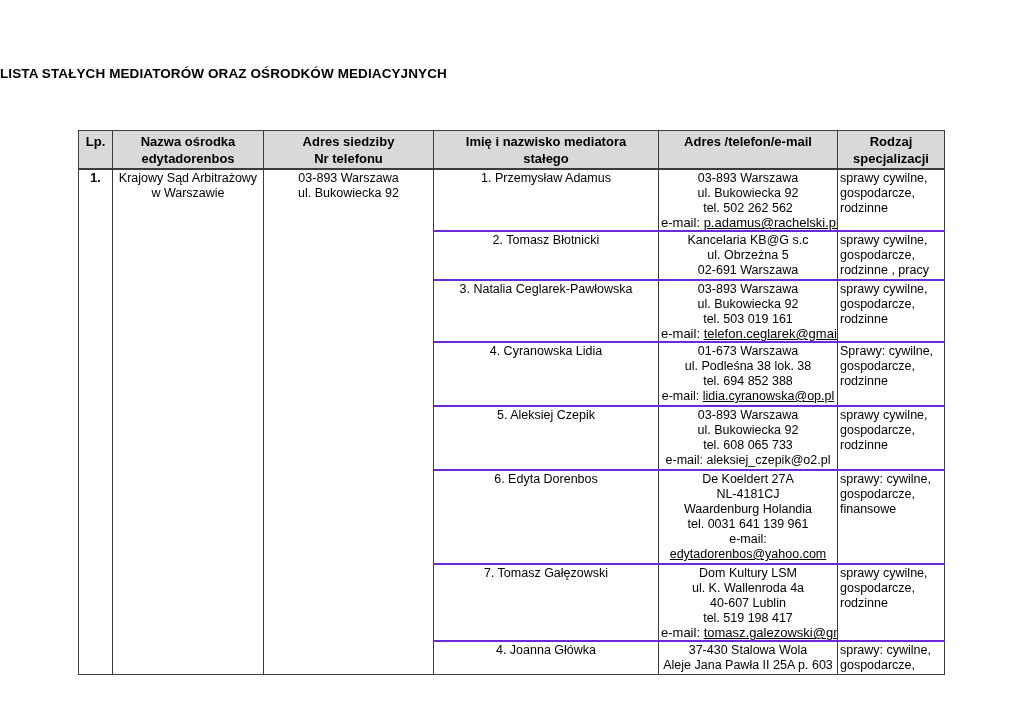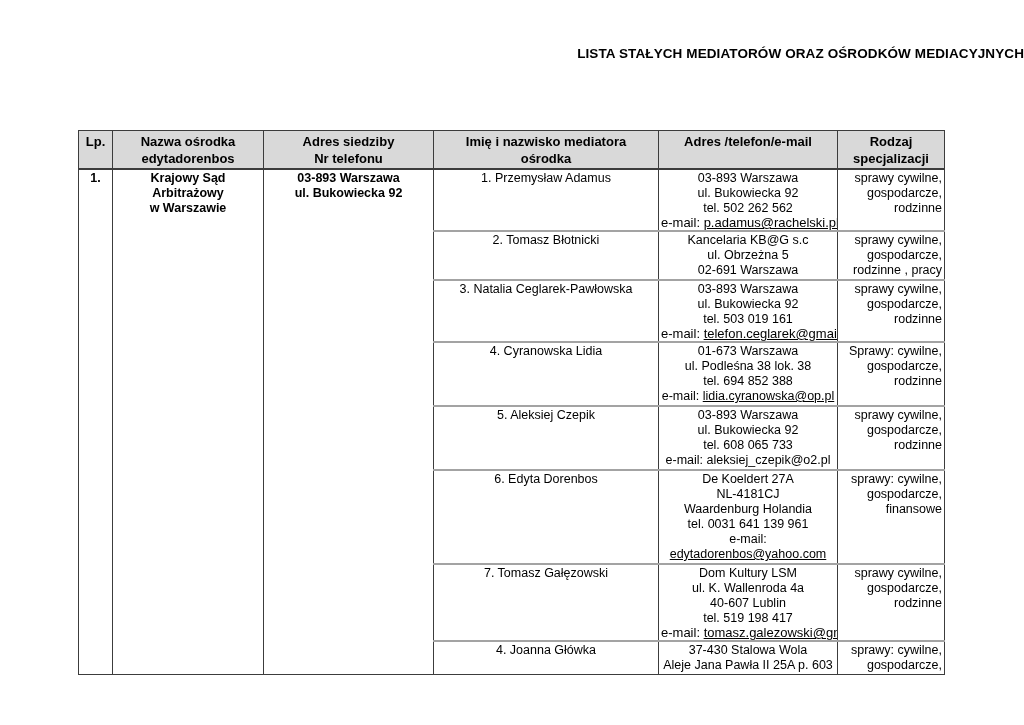--- a/index.html
+++ b/index.html
@@ -2,45 +2,45 @@
 <html lang="pl"><head>
 <meta charset="utf-8">
 <style>
   html,body{margin:0;padding:0;background:#ffffff;}
   .page{
     position:relative;width:1024px;height:725px;background:#ffffff;
     font-family:"Liberation Sans","DejaVu Sans",sans-serif;color:#000000;
     overflow:hidden;
   }
   .doc-title{
-    position:absolute;top:44px;left:0;width:100%;
-    text-align:right;font-weight:bold;font-size:13.5px;line-height:19px;
+    position:absolute;top:64px;left:0;width:100%;
+    text-align:left;font-weight:bold;font-size:13.5px;line-height:19px;
     letter-spacing:0.1px;
   }
   .doc-title sup{font-size:9px;line-height:0;}
   table.med-table{
     position:absolute;left:78px;top:130px;width:866px;
     border-collapse:collapse;table-layout:fixed;
   }
   .med-table th,.med-table td{
     border:1px solid #3c3c3c;vertical-align:top;padding:1px 2px;
     overflow:hidden;word-wrap:break-word;
   }
   .med-table thead th{
     background:#d9d9d9;font-size:13px;line-height:17px;font-weight:bold;
     text-align:center;height:34px;padding-top:2px;
     border-bottom:2px solid #3c3c3c;
   }
   .med-table tbody td{font-size:12.5px;line-height:15px;}
-  .med-table tbody tr + tr td{border-top:2px solid #a3a3a3;}
+  .med-table tbody tr + tr td{border-top:2px solid #6d28d9;}
   .lp-cell{text-align:center;font-weight:bold;}
-  .center-cell{text-align:center;font-weight:bold;}
+  .center-cell{text-align:center;font-weight:normal;}
   .name-cell{text-align:center;padding-left:5px;}
   .contact-cell{text-align:center;}
-  .spec-cell{text-align:right;}
+  .spec-cell{text-align:left;}
   .cline{white-space:nowrap;}
   .cline.small{font-size:13px;line-height:13px;}
   .link{text-decoration:underline;cursor:pointer;}
 </style>
 </head>
 <body>
 
 <div class="page">
 
   <div class="doc-title">
@@ -64,21 +64,21 @@
           <th>
             <div>Nazwa ośrodka</div>
             <div>edytadorenbos</div>
           </th>
           <th>
             <div>Adres siedziby</div>
             <div>Nr telefonu</div>
           </th>
           <th>
             <div>Imię i nazwisko mediatora</div>
-            <div>ośrodka</div>
+            <div>stałego</div>
           </th>
           <th>
             <div>Adres /telefon/e-mail</div>
           </th>
           <th>
             <div>Rodzaj</div>
             <div>specjalizacji</div>
           </th>
         </tr>
     </thead>

